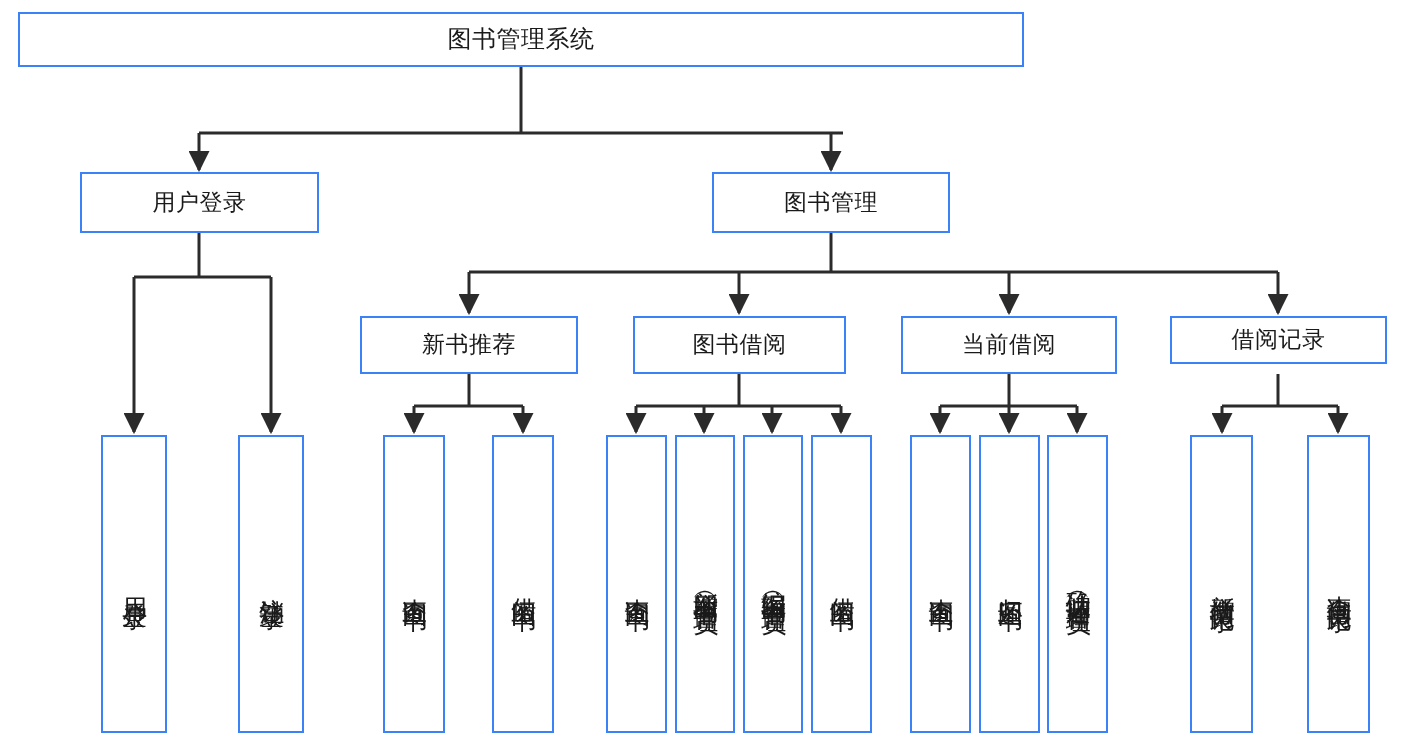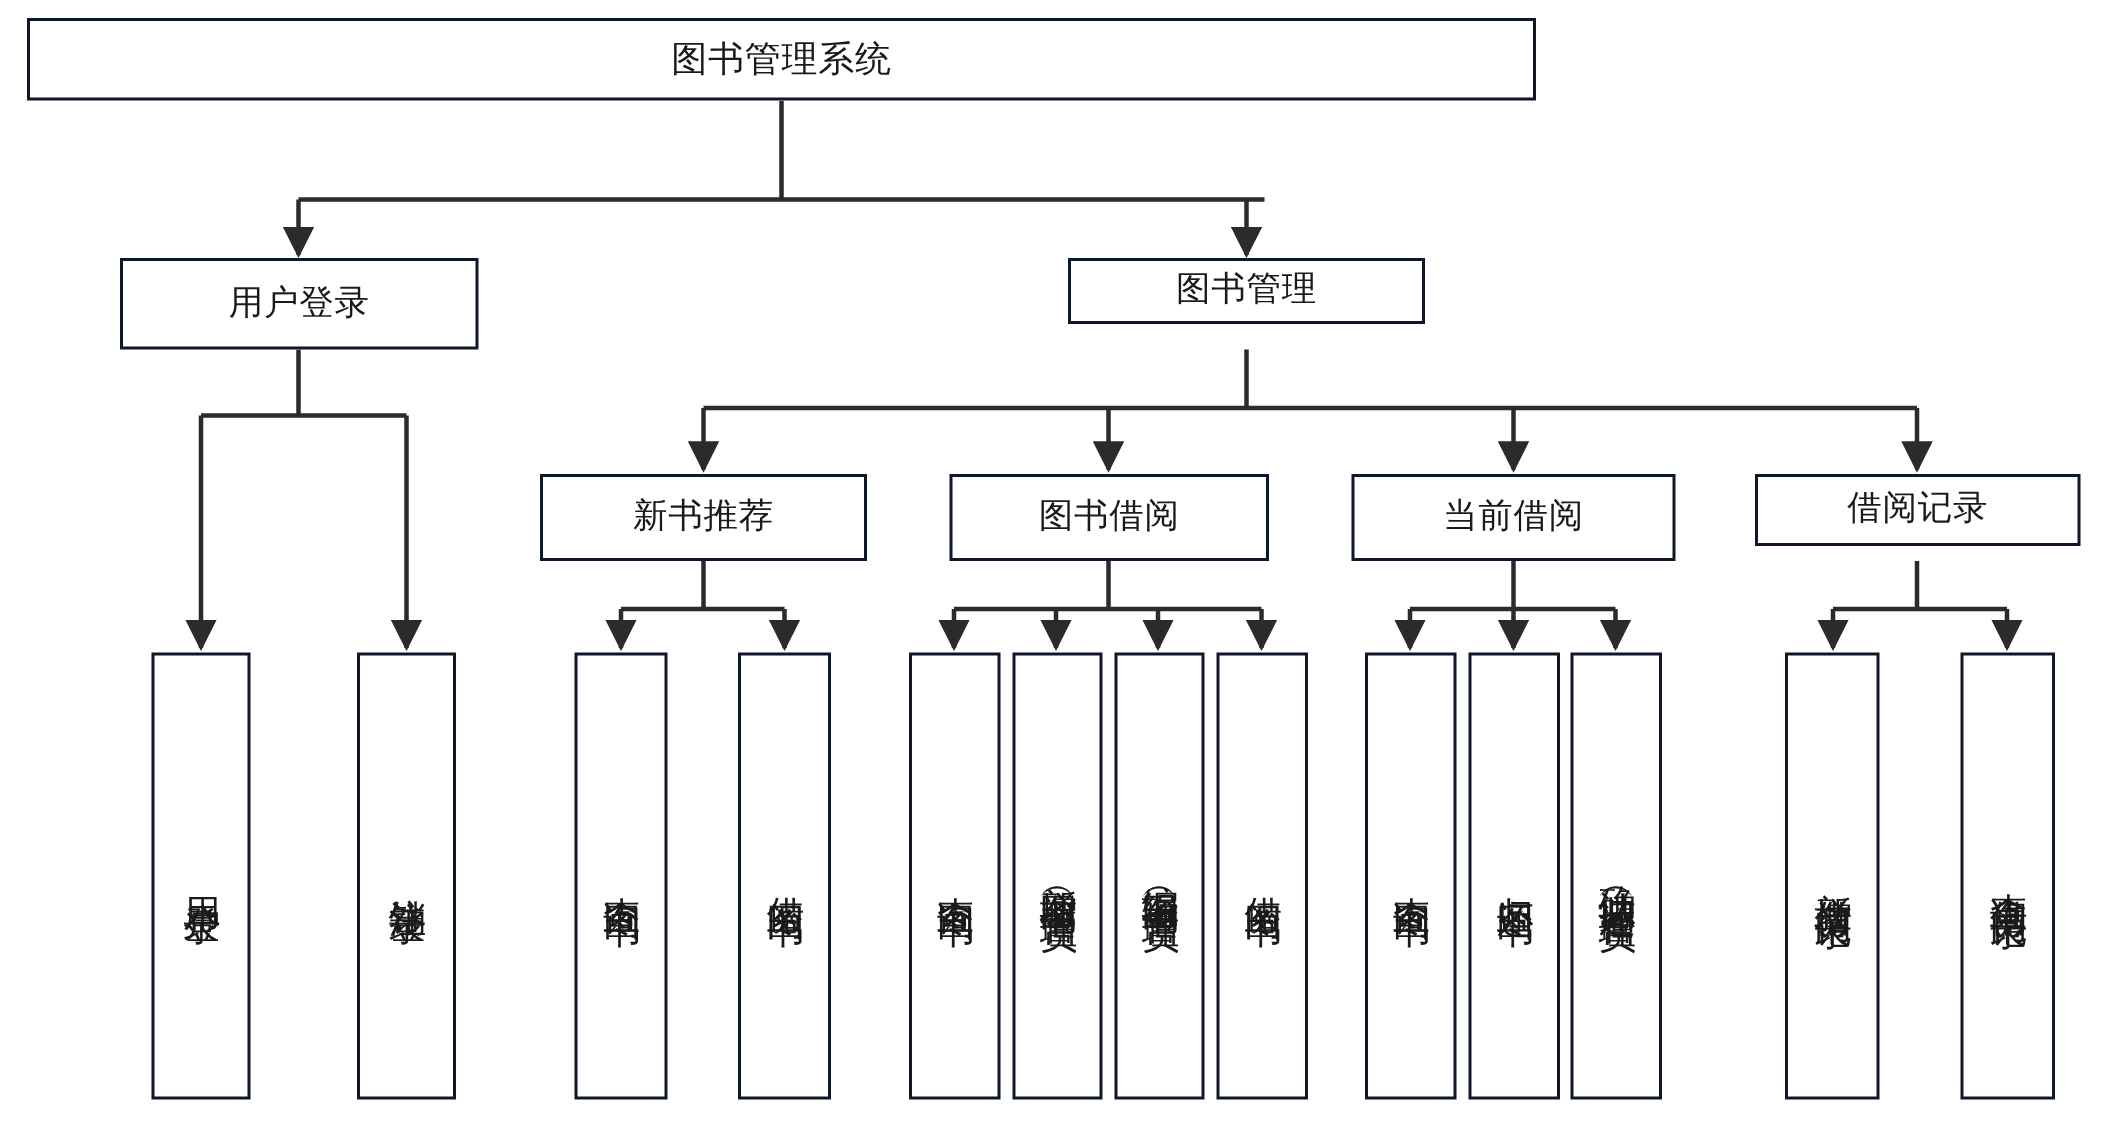--- a/index.html
+++ b/index.html
@@ -21,21 +21,21 @@
     position: absolute;
     left: 0;
     top: 0;
     width: 1405px;
     height: 747px;
   }
   .node {
     position: absolute;
     box-sizing: border-box;
     background: #ffffff;
-    border: 2px solid #0f172a;
+    border: 2px solid #3b82f6;
     display: flex;
     align-items: center;
     justify-content: center;
     text-align: center;
   }
   .node .label {
     color: #1a1a1a;
     line-height: 1.18;
     letter-spacing: 0.5px;
   }
@@ -124,21 +124,21 @@
     </g>
   </svg>
 
   <div class="node horiz root" style="left:18px; top:12px; width:1006px; height:55px;">
     <span class="label">图书管理系统</span>
   </div>
 
   <div class="node horiz" style="left:80px; top:172px; width:239px; height:61px;">
     <span class="label">用户登录</span>
   </div>
-  <div class="node horiz" style="left:712px; top:172px; width:238px; height:44px;">
+  <div class="node horiz" style="left:712px; top:172px; width:238px; height:61px;">
     <span class="label">图书管理</span>
   </div>
 
   <div class="node horiz" style="left:360px; top:316px; width:218px; height:58px;">
     <span class="label">新书推荐</span>
   </div>
   <div class="node horiz" style="left:633px; top:316px; width:213px; height:58px;">
     <span class="label">图书借阅</span>
   </div>
   <div class="node horiz" style="left:901px; top:316px; width:216px; height:58px;">

